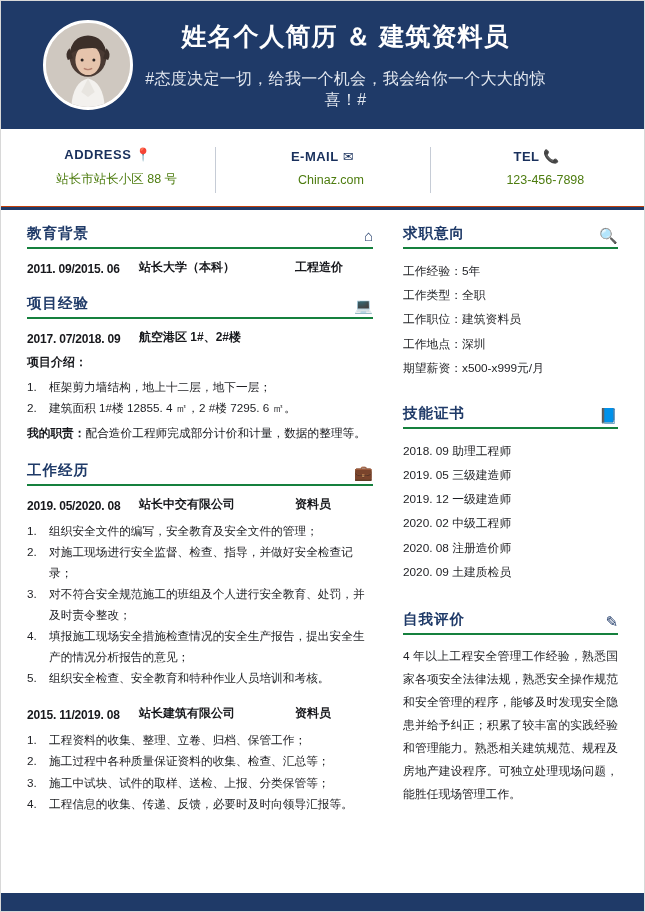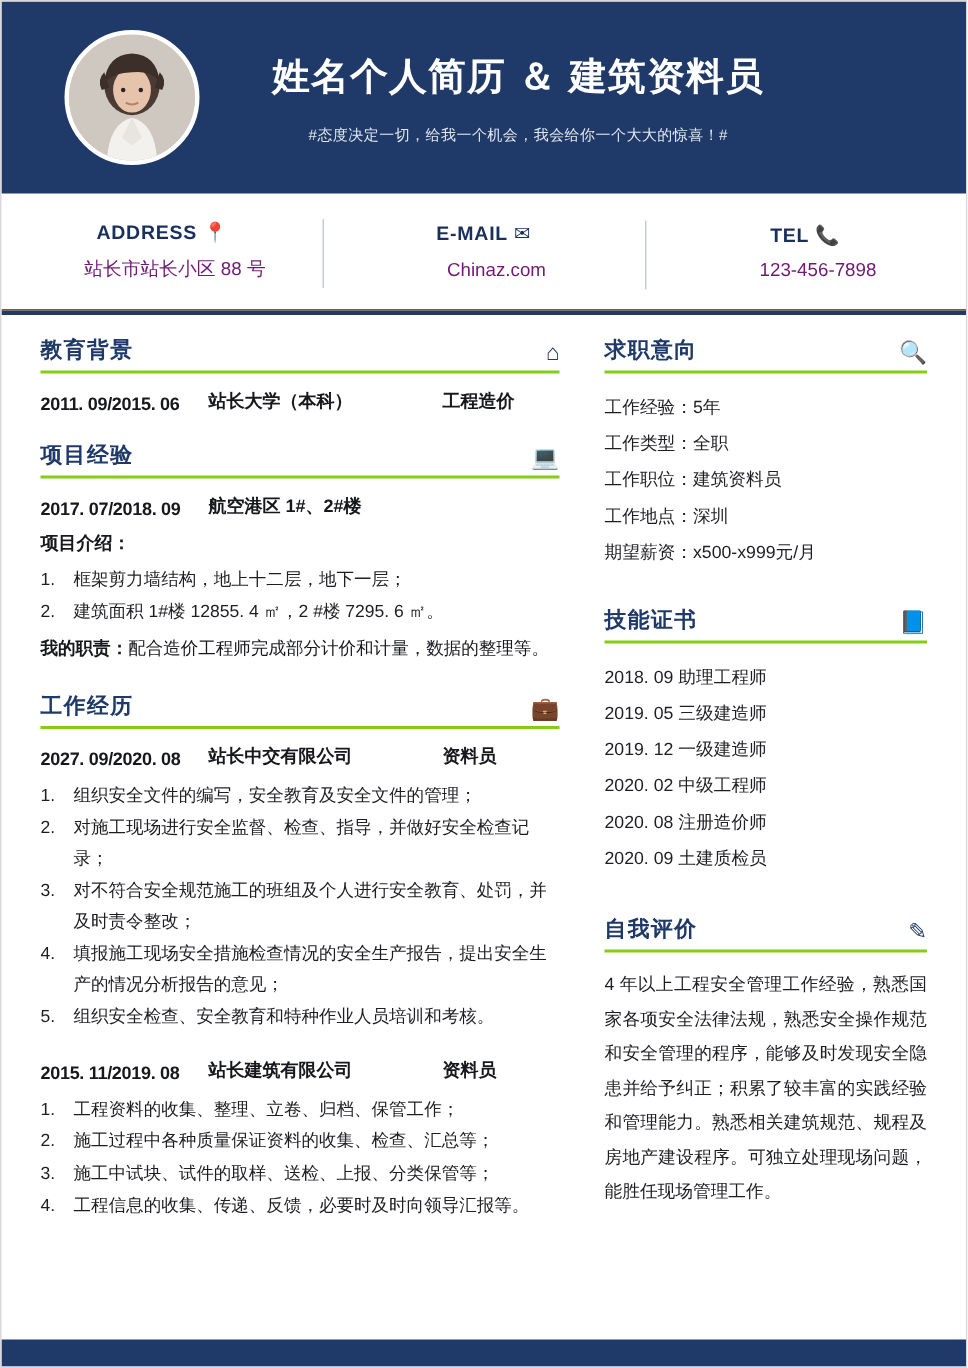--- a/index.html
+++ b/index.html
@@ -51,21 +51,21 @@
   .header-title {
     color: #ffffff;
     font-size: 25px;
     font-weight: bold;
     letter-spacing: 1px;
     margin-bottom: 16px;
     white-space: nowrap;
   }
   .header-sub {
     color: #e2e7ef;
-    font-size: 10px;
+    font-size: 16px;
     letter-spacing: 0.3px;
   }
 
   
   .contact {
     height: 78px;
     background: #ffffff;
     display: flex;
     align-items: center;
     border-bottom: 1px solid #c2410c;
@@ -87,21 +87,21 @@
   .contact-label {
     font-size: 13px;
     font-weight: bold;
     color: #19305c;
     letter-spacing: 0.5px;
     margin-bottom: 9px;
   }
   .contact-label .ic { margin-left: 4px; font-size: 13px; }
   .contact-value {
     font-size: 12.5px;
-    color: #701a75;
+    color: #4d7c0f;
     padding-left: 17px;
   }
   .sep-bar {
     height: 3px;
     background: #1f3a68;
     width: 100%;
   }
 
   
   .body-wrap {
@@ -118,21 +118,21 @@
   .col-right {
     flex: 1 1 auto;
     padding-left: 12px;
     box-sizing: border-box;
   }
 
   .sec-head {
     display: flex;
     align-items: flex-end;
     justify-content: space-between;
-    border-bottom: 2px solid #84cc16;
+    border-bottom: 2px solid #15803d;
     padding-bottom: 4px;
     margin-bottom: 10px;
   }
   .sec-title {
     font-size: 14.5px;
     font-weight: bold;
     color: #1f3a68;
     letter-spacing: 1px;
   }
   .sec-icon {
@@ -306,21 +306,21 @@
       </div>
 
       <div class="sec-block">
         <div class="sec-head">
           <span class="sec-title">工作经历</span>
           <span class="sec-icon">💼</span>
         </div>
 
         <div>
           <div class="entry-row">
-            <span class="entry-date">2027. 09/2020. 08</span>
+            <span class="entry-date">2019. 05/2020. 08</span>
             <span class="entry-org">站长中交有限公司</span>
             <span class="entry-role">资料员</span>
           </div>
           <ol class="items">
             <li>
                 <span class="num">1.</span>
                 <span class="txt">组织安全文件的编写，安全教育及安全文件的管理；</span>
               </li>
             <li>
                 <span class="num">2.</span>

